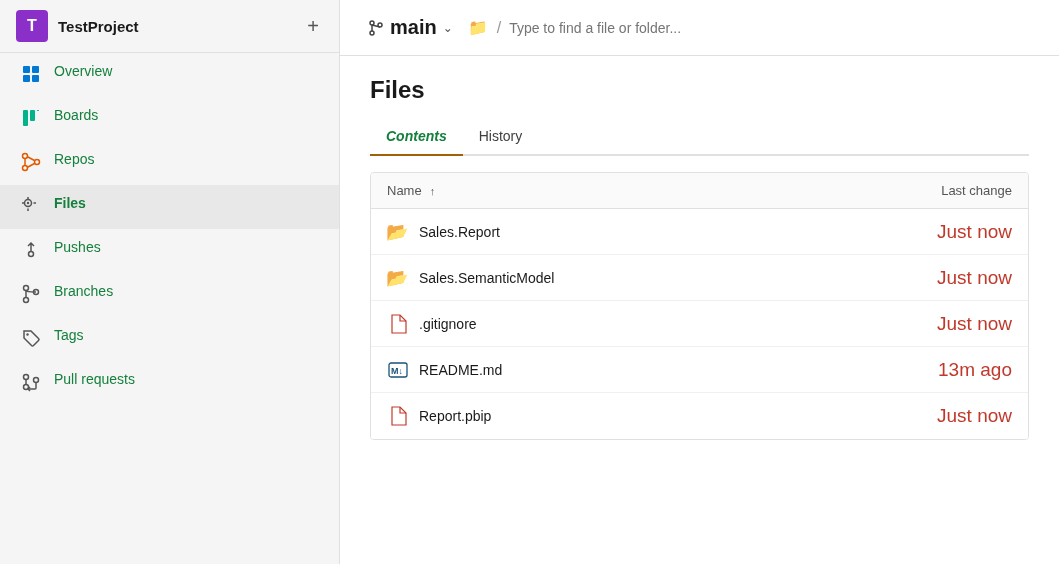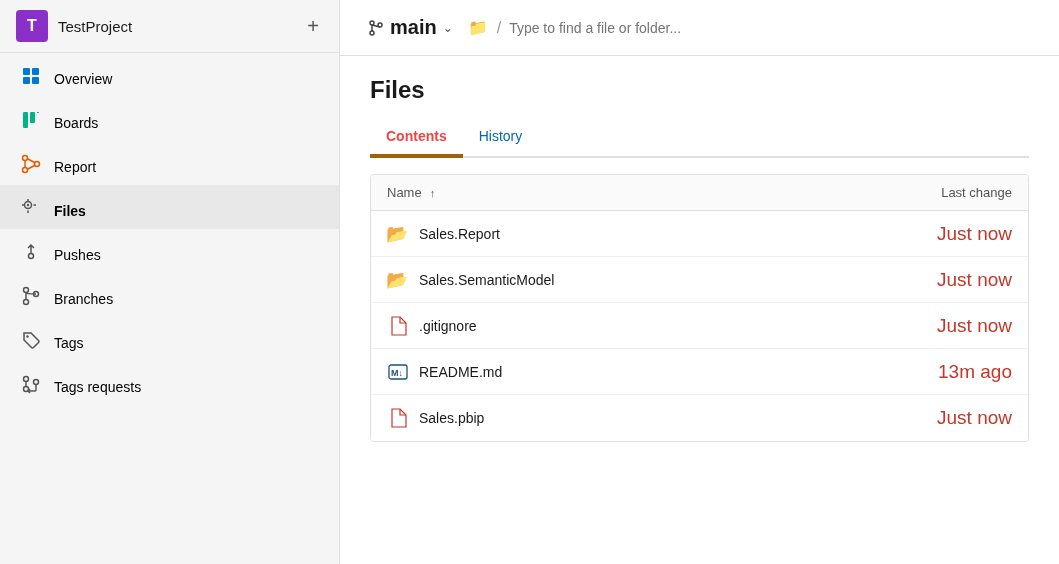--- a/index.html
+++ b/index.html
@@ -36,45 +36,45 @@
       align-items: center;
       justify-content: center;
       font-size: 16px;
       font-weight: 600;
       border-radius: 4px;
       flex-shrink: 0;
     }
 
     .project-name {
       font-size: 15px;
-      font-weight: 400;
+      font-weight: 700;
       color: #1a1a1a;
       flex: 1;
     }
 
     .add-btn {
       background: none;
       border: none;
       cursor: pointer;
       font-size: 20px;
       color: #555;
       padding: 4px;
       display: flex;
       align-items: center;
       justify-content: center;
       border-radius: 4px;
     }
 
     .nav-item {
       display: flex;
-      align-items: flex-end;
+      align-items: flex-start;
       gap: 12px;
       padding: 10px 20px;
       cursor: pointer;
-      color: #000000;
+      color: #15803d;
       border-radius: 0;
       transition: background 0.1s;
       min-height: 44px;
     }
     .nav-item.active { background: #e8e8e8; font-weight: 600; }
 
     .nav-icon {
       width: 22px;
       height: 22px;
       display: flex;
@@ -173,27 +173,28 @@
       padding: 8px 16px 10px;
       cursor: pointer;
       font-size: 14px;
       color: #555;
       border-bottom: 2px solid transparent;
       margin-bottom: -2px;
       text-decoration: none;
     }
 
     .tab.active {
-      color: #ef4444;
+      color: #15803d;
       font-weight: 600;
-      border-bottom: 4px solid #a16207;
+      border-bottom: 2px solid #a16207;
+      font-style: italic;
     }
 
     .tab.history-tab {
-      color: #0369a1;
+      color: #404040;
     }
 
     .file-table {
       width: 100%;
       border: 1px solid #e0e0e0;
       border-radius: 4px;
       margin-top: 16px;
       overflow: hidden;
     }
 
@@ -284,21 +285,21 @@
         <div class="nav-icon">
           <svg width="20" height="20" viewBox="0 0 20 20" fill="none">
             <circle cx="4" cy="4" r="2.5" stroke="#e05c00" stroke-width="1.5"></circle>
             <circle cx="4" cy="16" r="2.5" stroke="#e05c00" stroke-width="1.5"></circle>
             <circle cx="16" cy="10" r="2.5" stroke="#e05c00" stroke-width="1.5"></circle>
             <path d="M4 6.5v7" stroke="#e05c00" stroke-width="1.5"></path>
             <path d="M6 4.5 L13.5 8.5" stroke="#e05c00" stroke-width="1.5"></path>
             <path d="M6 15.5 L13.5 11.5" stroke="#e05c00" stroke-width="1.5"></path>
           </svg>
         </div>
-        <span class="nav-label">Report</span>
+        <span class="nav-label">Repos</span>
       </div>
       <div class="nav-item active">
         <div class="nav-icon">
           <svg width="20" height="20" viewBox="0 0 20 20" fill="none">
             <circle cx="7" cy="7" r="3.5" stroke="#555" stroke-width="1.5"></circle>
             <circle cx="7" cy="7" r="1.2" fill="#555"></circle>
             <path d="M7 3.5 L7 1 M7 12.5 L7 15 M3.5 7 L1 7 M12.5 7 L15 7" stroke="#555" stroke-width="1.5"></path>
           </svg>
         </div>
         <span class="nav-label">Files</span>
@@ -337,21 +338,21 @@
         <div class="nav-icon">
           <svg width="20" height="20" viewBox="0 0 20 20" fill="none">
             <circle cx="5" cy="5" r="2.5" stroke="#555" stroke-width="1.5"></circle>
             <circle cx="5" cy="15" r="2.5" stroke="#555" stroke-width="1.5"></circle>
             <circle cx="15" cy="8" r="2.5" stroke="#555" stroke-width="1.5"></circle>
             <path d="M5 7.5 L5 12.5" stroke="#555" stroke-width="1.5"></path>
             <path d="M15 10.5 L15 16 Q15 17 14 17 L7 17" stroke="#555" stroke-width="1.5"></path>
             <path d="M9 15 L7 17 L9 19" stroke="#555" stroke-width="1.5"></path>
           </svg>
         </div>
-        <span class="nav-label">Tags requests</span>
+        <span class="nav-label">Pull requests</span>
       </div>
     </div>
 </div>
 
 <div class="main-content">
 
   <div class="top-bar">
     <div class="branch-selector">
 
       <svg width="16" height="16" viewBox="0 0 16 16" fill="none" xmlns="http://www.w3.org/2000/svg">
@@ -429,20 +430,20 @@
             <div class="file-row-time">13m ago</div>
           </div>
           <div class="file-row">
             <div class="file-row-name">
               <span class="file-icon">
                 <svg width="18" height="20" viewBox="0 0 18 20" fill="none">
                   <path d="M3 1 L11 1 L17 7 L17 19 L3 19 Z" stroke="#c0392b" stroke-width="1.2" fill="none"></path>
                   <path d="M11 1 L11 7 L17 7" stroke="#c0392b" stroke-width="1.2" fill="none"></path>
                 </svg>
               </span>
-              <span>Sales.pbip</span>
+              <span>Report.pbip</span>
             </div>
             <div class="file-row-time">Just now</div>
           </div>
         </div>
     </div>
   </div>
 </div>
 
 </body></html>

